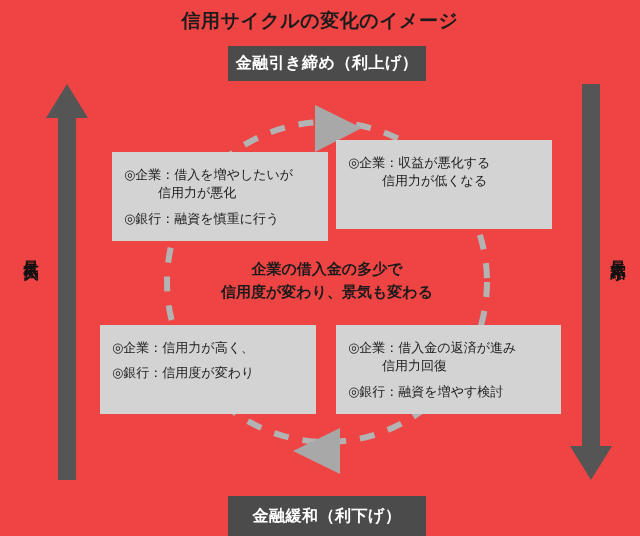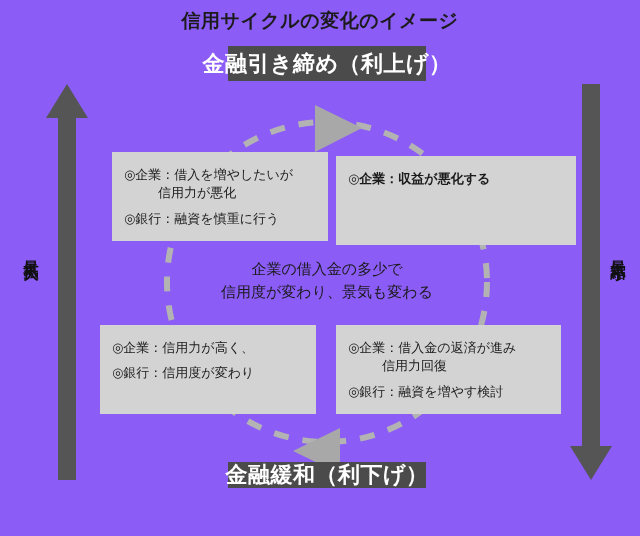--- a/index.html
+++ b/index.html
@@ -4,21 +4,21 @@
 <style>
   html, body {
     margin: 0;
     padding: 0;
     background: #ffffff;
   }
   #canvas {
     position: relative;
     width: 640px;
     height: 536px;
-    background: #8b5cf6;
+    background: #ef4444;
     font-family: "Liberation Sans", "DejaVu Sans", sans-serif;
     overflow: hidden;
   }
 
   
   #chart-title {
     position: absolute;
     left: 0;
     top: 8px;
     width: 640px;
@@ -28,39 +28,39 @@
     color: #1b1b1b;
     letter-spacing: 0.5px;
     white-space: nowrap;
   }
 
   
   .policy-bar {
     position: absolute;
     background: #4b4b4b;
     color: #ffffff;
-    font-size: 22px;
+    font-size: 16px;
     font-weight: 700;
     letter-spacing: 0.5px;
     display: flex;
     align-items: center;
     justify-content: center;
     white-space: nowrap;
   }
   #policy-bar-top {
     left: 228px;
     top: 46px;
     width: 198px;
     height: 35px;
   }
   #policy-bar-bottom {
     left: 228px;
-    top: 462px;
+    top: 496px;
     width: 198px;
-    height: 26px;
+    height: 41px;
     font-family: Liberation Serif, serif;
   }
 
   
   #cycle-svg {
     position: absolute;
     left: 0;
     top: 0;
     width: 640px;
     height: 536px;
@@ -68,21 +68,21 @@
   }
 
   
   .quad-box {
     position: absolute;
     background: #d3d3d3;
     box-sizing: border-box;
     padding: 14px 12px 12px 12px;
   }
   #quad-box-tl { left: 112px; top: 152px; width: 216px; height: 89px; }
-  #quad-box-tr { left: 336px; top: 156px; width: 240px; height: 89px; font-weight: bold; }
+  #quad-box-tr { left: 336px; top: 140px; width: 216px; height: 89px; }
   #quad-box-bl { left: 100px; top: 325px; width: 216px; height: 89px; }
   #quad-box-br { left: 336px; top: 325px; width: 225px; height: 89px; }
 
   .quad-line {
     font-size: 13px;
     color: #1b1b1b;
     line-height: 1.42;
     white-space: nowrap;
   }
   .quad-line.indent { padding-left: 34px; }
@@ -92,20 +92,21 @@
   #center-caption {
     position: absolute;
     left: 160px;
     top: 258px;
     width: 334px;
     text-align: center;
     font-size: 15px;
     color: #1b1b1b;
     line-height: 1.5;
     white-space: nowrap;
+    font-weight: bold;
   }
 
   
   .econ-arrow-svg {
     position: absolute;
     top: 84px;
     width: 46px;
     height: 396px;
   }
   #econ-arrow-left-svg  { left: 44px; }
@@ -142,20 +143,21 @@
   <div class="policy-bar" id="policy-bar-bottom">金融緩和（利下げ）</div>
 
   <div class="quad-box" id="quad-box-tl">
     <div class="quad-line">◎企業：借入を増やしたいが</div>
     <div class="quad-line indent">信用力が悪化</div>
     <div class="quad-line spaced">◎銀行：融資を慎重に行う</div>
   </div>
 
   <div class="quad-box" id="quad-box-tr">
     <div class="quad-line">◎企業：収益が悪化する</div>
+    <div class="quad-line indent">信用力が低くなる</div>
   </div>
 
   <div class="quad-box" id="quad-box-bl">
     <div class="quad-line">◎企業：信用力が高く、</div>
     <div class="quad-line spaced">◎銀行：信用度が変わり</div>
   </div>
 
   <div class="quad-box" id="quad-box-br">
     <div class="quad-line">◎企業：借入金の返済が進み</div>
     <div class="quad-line indent">信用力回復</div>

